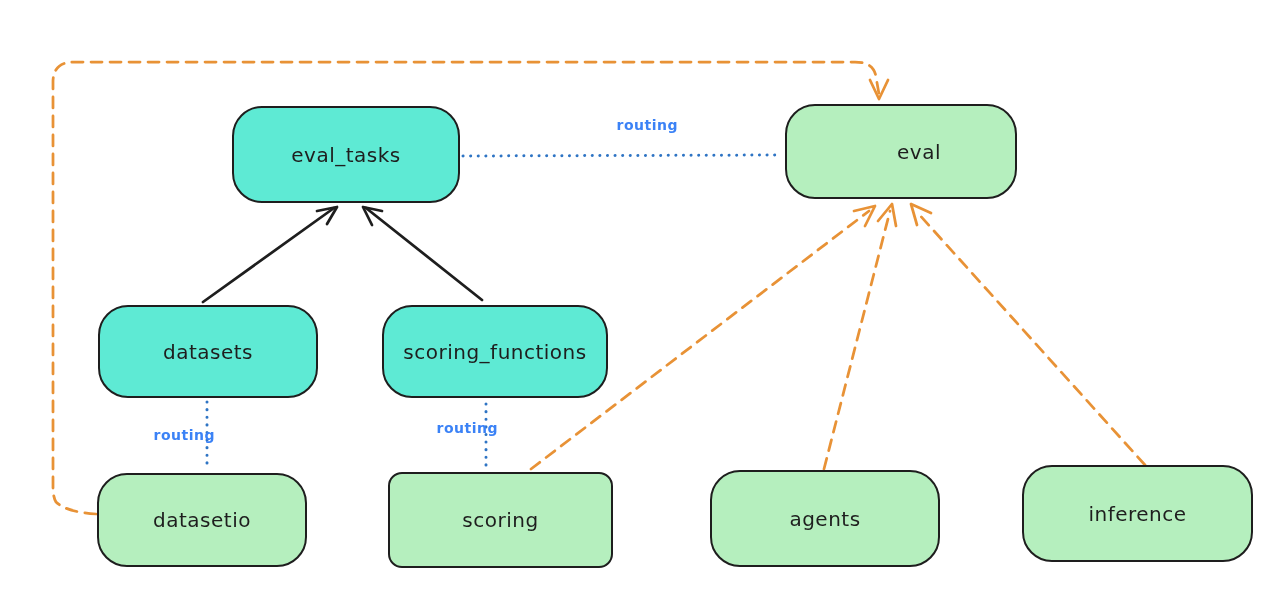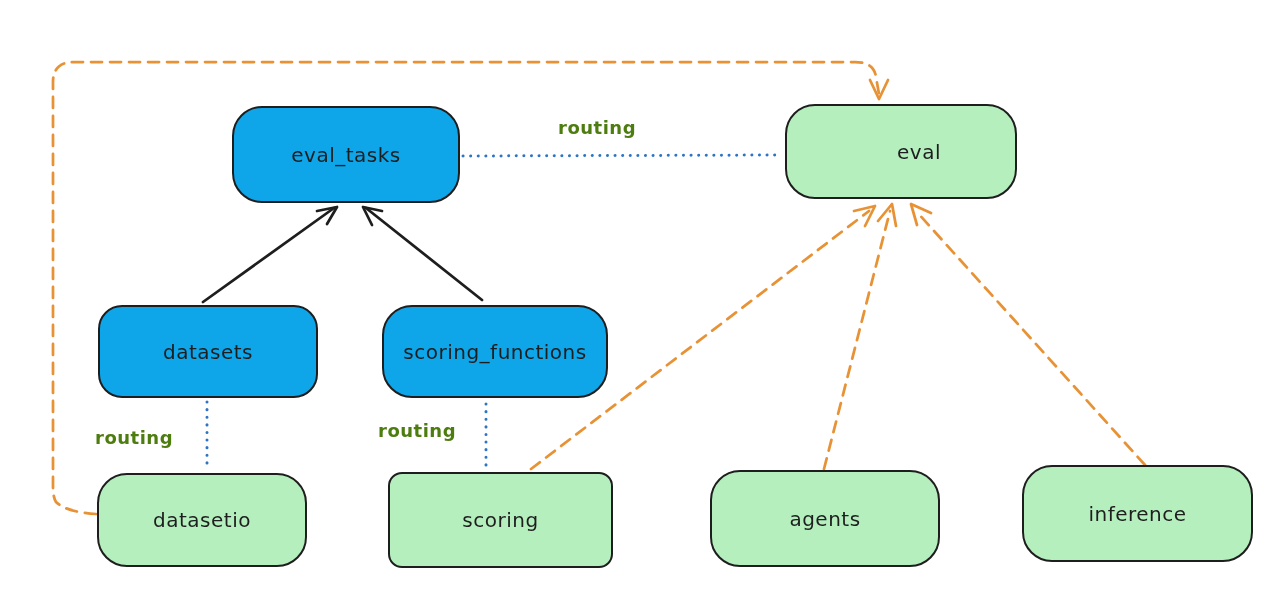--- a/index.html
+++ b/index.html
@@ -22,38 +22,38 @@
     display: flex;
     align-items: center;
     justify-content: center;
     border: 2.5px solid #1e1e1e;
     border-radius: 30px;
     font-size: 20px;
     color: #1e1e1e;
     letter-spacing: 0.5px;
     box-sizing: border-box;
   }
-  .node-blue  { background: #0ea5e9; }
+  .node-blue  { background: #5eead4; }
   .node-green { background: #b5efbe; }
 
   #node-eval-tasks        { left: 232px;  top: 106px; width: 228px; height: 97px; }
   #node-eval              { left: 785px;  top: 104px; width: 232px; height: 95px; padding-left: 36px; }
-  #node-datasets          { left: 98px;   top: 305px; width: 220px; height: 93px; border-radius: 24px; }
+  #node-datasets          { left: 98px;   top: 305px; width: 220px; height: 93px; }
   #node-scoring-functions { left: 382px;  top: 305px; width: 226px; height: 93px; }
   #node-datasetio         { left: 97px;   top: 473px; width: 210px; height: 94px; }
   #node-scoring           { left: 388px;  top: 472px; width: 225px; height: 96px; border-radius: 14px; }
   #node-agents            { left: 710px;  top: 470px; width: 230px; height: 97px; }
   #node-inference         { left: 1022px; top: 465px; width: 231px; height: 97px; align-items: center; }
 
   .edge-label {
     position: absolute;
     width: 120px;
-    text-align: left;
-    color: #4d7c0f;
-    font-size: 18px;
+    text-align: right;
+    color: #3b82f6;
+    font-size: 14px;
     font-weight: 600;
     letter-spacing: 0.5px;
   }
   #routing-label-top       { left: 558px; top: 117px; }
   #routing-label-datasetio { left: 95px;  top: 427px; }
   #routing-label-scoring   { left: 378px; top: 420px; }
 </style>
 </head>
 <body>
 

